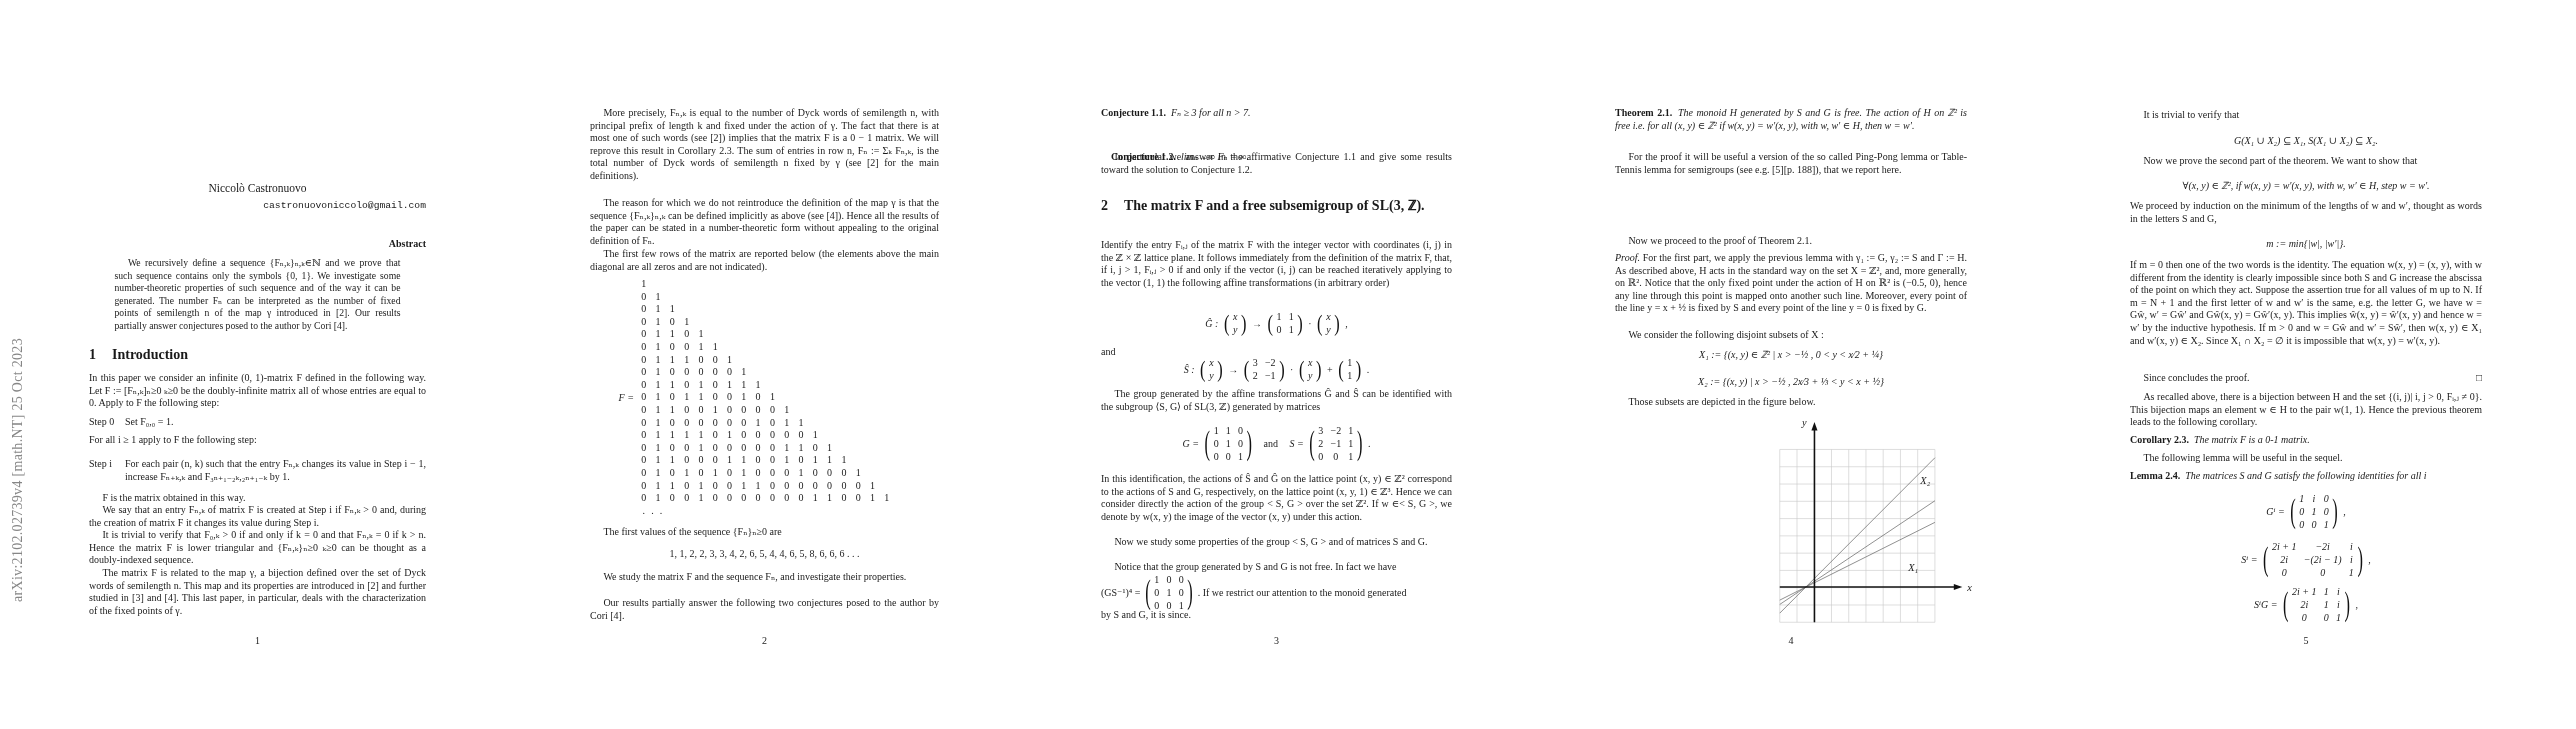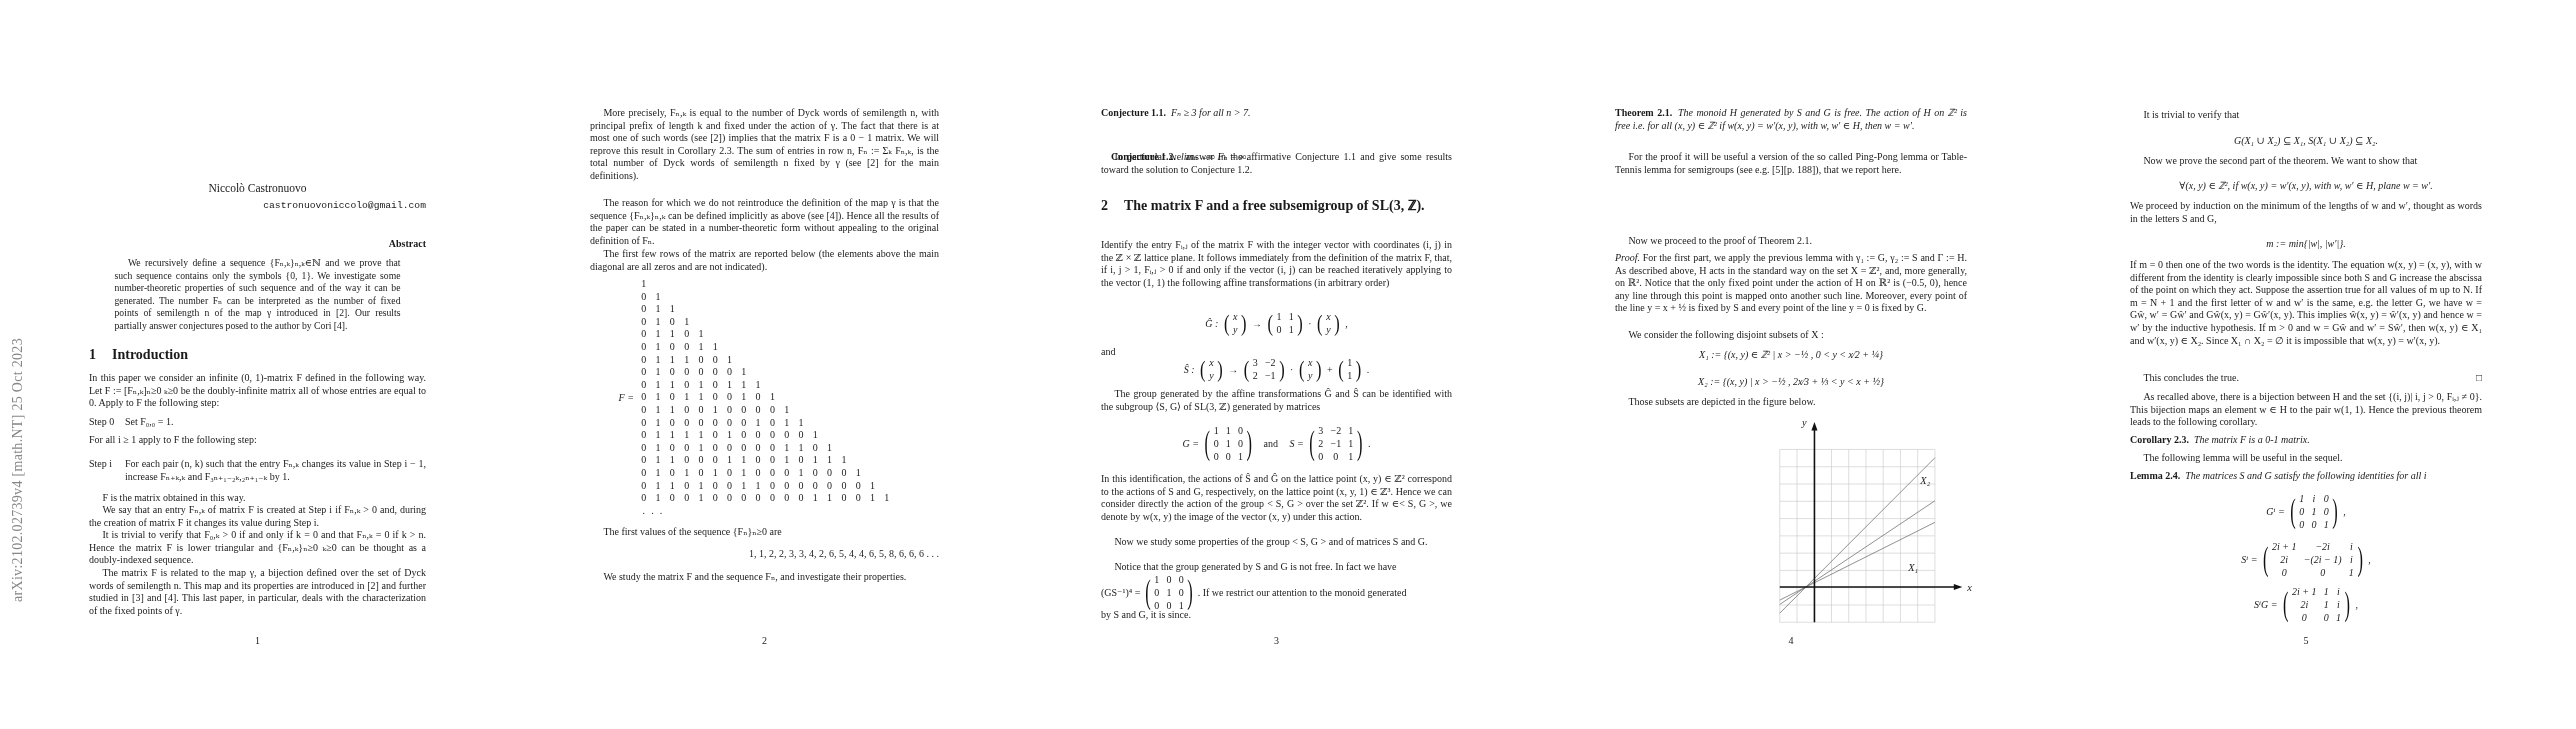--- a/index.html
+++ b/index.html
@@ -2,21 +2,21 @@
 <html style="font-size:9.7px"><head>
 <meta charset="utf-8">
 <style>
   html,body{margin:0;padding:0;background:#ffffff;}
   .canvas{position:relative;width:2576px;height:729px;background:#ffffff;overflow:hidden;
           font-family:"Liberation Serif","DejaVu Serif",serif;color:#1a1a1a;}
   .page{position:absolute;top:0;height:729px;width:515px;background:#ffffff;}
   .col{position:absolute;top:0;height:519px;}
   .par{position:absolute;left:0;right:0;font-size:10px;line-height:12.6px;text-align:justify;}
   .ind{text-indent:13.4px;}
-  .center{text-align:right;font-family:Liberation Serif, serif;}
+  .center{text-align:center;font-family:Liberation Serif, serif;}
   .title{position:absolute;left:-24px;right:-24px;font-size:17px;line-height:20.7px;text-align:center;}
   .author{position:absolute;left:0;right:0;font-size:11.5px;text-align:center;}
   .email{position:absolute;left:0;right:0;font-size:9.7px;text-align:right;
          font-family:"Liberation Mono","DejaVu Sans Mono",monospace;}
   .absHead{position:absolute;left:0;right:0;font-weight:bold;font-size:10px;text-align:right;}
   .abstract{position:absolute;left:25.5px;right:25.5px;font-size:9.7px;line-height:12.6px;text-align:justify;text-indent:13.4px;}
   .sec{position:absolute;left:0;right:0;display:flex;font-weight:bold;font-size:14px;line-height:19px;}
   .secnum{flex:0 0 23px;}
   .step{position:absolute;left:0;right:0;display:flex;font-size:10px;line-height:12.6px;}
   .steplabel{flex:0 0 36px;}
@@ -305,20 +305,21 @@
               <span class="mcell">0</span>
               <span class="mcell">1</span>
               <span class="mcell">1</span>
             </div>
           </div>
         <div class="mdots">. . .</div>
       </div>
       <p class="par ind" style="top:526px;margin:0">The first values of the sequence {Fₙ}ₙ≥0 are</p>
       <div class="par center" style="top:548px">1, 1, 2, 2, 3, 3, 4, 2, 6, 5, 4, 4, 6, 5, 8, 6, 6, 6 . . .</div>
       <p class="par ind" style="top:571px;margin:0">We study the matrix F and the sequence Fₙ, and investigate their properties.</p>
+      <p class="par ind" style="top:597px;margin:0">Our results partially answer the following two conjectures posed to the author by Cori [4].</p>
       <div class="pagenum">2</div>
     </div>
   </div>
 
   <div class="page" style="left:1030px">
     <div class="col" style="left:71px;width:351px">
       <p class="thm" style="top:107px;margin:0">
         <b>Conjecture 1.1.</b>
         <i>Fₙ ≥ 3 for all n &gt; 7.</i>
       </p>
@@ -507,27 +508,27 @@
 
       <div class="pagenum">4</div>
     </div>
   </div>
 
   <div class="page" style="left:2061px">
     <div class="col" style="left:69px;width:352px">
       <p class="par ind" style="top:109px;margin:0">It is trivial to verify that</p>
       <div class="eq mathline" style="top:135px">G(X₁ ∪ X₂) ⊆ X₁,      S(X₁ ∪ X₂) ⊆ X₂.</div>
       <p class="par ind" style="top:155px;margin:0">Now we prove the second part of the theorem. We want to show that</p>
-      <div class="eq mathline" style="top:180px">∀(x, y) ∈ ℤ²,   if w(x, y) = w′(x, y), with w, w′ ∈ H, plane w = w′.</div>
+      <div class="eq mathline" style="top:180px">∀(x, y) ∈ ℤ²,   if w(x, y) = w′(x, y), with w, w′ ∈ H, step w = w′.</div>
       <p class="par" style="top:200px;margin:0">We proceed by induction on the minimum of the lengths of w and w′, thought as words in the letters S and G,</p>
       <div class="eq mathline" style="top:238px">m := min{|w|, |w′|}.</div>
       <p class="par" style="top:259px;margin:0">If m = 0 then one of the two words is the identity. The equation w(x, y) = (x, y), with w different from the identity is clearly impossible since both S and G increase the abscissa of the point on which they act. Suppose the assertion true for all values of m up to N. If m = N + 1 and the first letter of w and w′ is the same, e.g. the letter G, we have w = Gŵ, w′ = Gŵ′ and Gŵ(x, y) = Gŵ′(x, y). This implies ŵ(x, y) = ŵ′(x, y) and hence w = w′ by the inductive hypothesis. If m &gt; 0 and w = Gŵ and w′ = Sŵ′, then w(x, y) ∈ X₁ and w′(x, y) ∈ X₂. Since X₁ ∩ X₂ = ∅ it is impossible that w(x, y) = w′(x, y).</p>
       <p class="par ind" style="top:372px;margin:0">
         <span class="qed">□</span>
-        <span>This concludes the true.</span>
+        <span>Since concludes the proof.</span>
       </p>
       <p class="par ind" style="top:391px;margin:0">As recalled above, there is a bijection between H and the set {(i, j)| i, j &gt; 0, Fᵢ,ⱼ ≠ 0}. This bijection maps an element w ∈ H to the pair w(1, 1). Hence the previous theorem leads to the following corollary.</p>
       <p class="thm" style="top:434px;margin:0">
         <b>Corollary 2.3.</b>
         <i>The matrix F is a 0-1 matrix.</i>
       </p>
       <p class="par ind" style="top:452px;margin:0">The following lemma will be useful in the sequel.</p>
       <p class="thm" style="top:470px;margin:0">
         <b>Lemma 2.4.</b>
         <i>The matrices S and G satisfy the following identities for all i</i>

